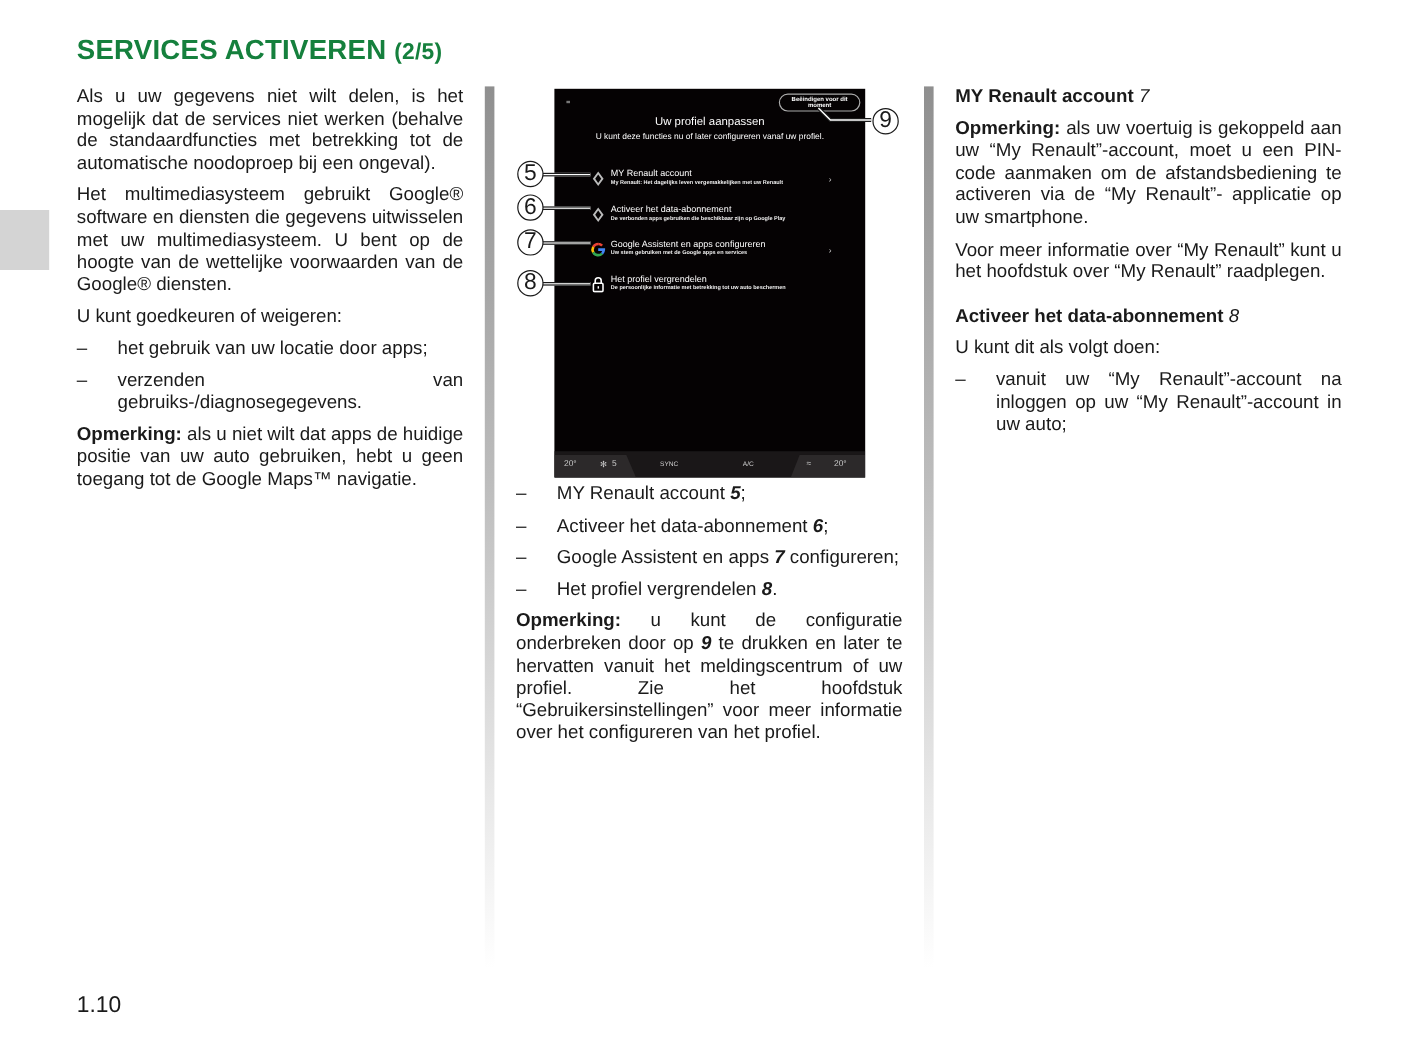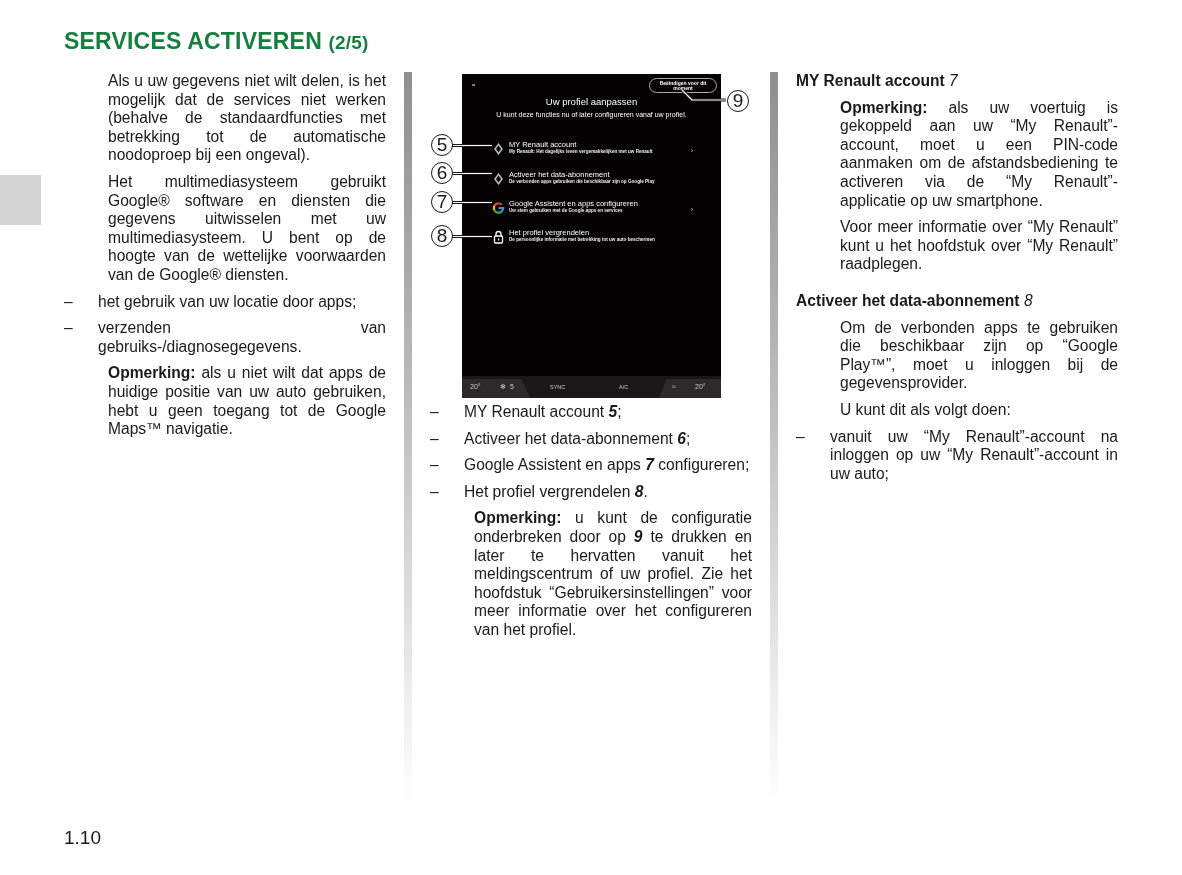--- a/index.html
+++ b/index.html
@@ -5,21 +5,21 @@
   * { box-sizing: border-box; margin: 0; padding: 0; }
   html, body { width: 1182px; height: 875px; background: #ffffff; overflow: hidden; }
   body { position: relative; font-family: "Liberation Sans", sans-serif; color: #1a1a1a; }
 
   .page-title { position: absolute; left: 64px; top: 28px; font-size: 23px; font-weight: bold; letter-spacing: 0.2px; color: #15803d; }
   .page-title .sub { font-size: 19px; }
 
   .side-tab { position: absolute; left: 0; top: 175px; width: 41px; height: 50px; background: #d4d4d4; }
 
   .col { position: absolute; font-size: 15.6px; line-height: 18.6px; }
-  .col p { margin-bottom: 8px; text-align: justify; margin-left: 44px; }
+  .col p { margin-bottom: 8px; text-align: justify; }
   .col .dash { display: flex; margin-bottom: 8px; }
   .col .dash .d { width: 23px; flex: none; }
   .col .dash .t { flex: 1; text-align: justify; margin-left: 11px; }
   .col h3 { font-size: 15.6px; font-weight: bold; margin-bottom: 8px; }
   .col h3 .num { font-style: italic; font-weight: normal; }
   .col b { font-weight: bold; }
   .col .bi { font-weight: bold; font-style: italic; }
 
   .col-left { left: 64px; top: 72px; width: 322px; }
   .col-mid { left: 430px; top: 403px; width: 322px; }
@@ -62,20 +62,21 @@
 </div>
 
 <div class="side-tab"></div>
 
 <div class="sep sep-1"></div>
 <div class="sep sep-2"></div>
 
 <div class="col col-left">
   <p>Als u uw gegevens niet wilt delen, is het mogelijk dat de services niet werken (behalve de standaardfuncties met betrekking tot de automatische noodoproep bij een ongeval).</p>
   <p>Het multimediasysteem gebruikt Google® software en diensten die gegevens uitwisselen met uw multimediasysteem. U bent op de hoogte van de wettelijke voorwaarden van de Google® diensten.</p>
+  <p>U kunt goedkeuren of weigeren:</p>
   <div class="dash">
     <span class="d">–</span>
     <span class="t">het gebruik van uw locatie door apps;</span>
   </div>
   <div class="dash">
     <span class="d">–</span>
     <span class="t">verzenden van gebruiks-/diagnosegegevens.</span>
   </div>
   <p><b>Opmerking:</b><span> als u niet wilt dat apps de huidige positie van uw auto gebruiken, hebt u geen toegang tot de Google Maps™ navigatie.</span></p>
 </div>
@@ -169,21 +170,20 @@
     <span class="t"><span>Het profiel vergrendelen </span><span class="bi">8</span><span>.</span></span>
   </div>
   <p><b>Opmerking:</b><span> u kunt de configuratie onderbreken door op </span><span class="bi">9</span><span> te drukken en later te hervatten vanuit het meldingscentrum of uw profiel. Zie het hoofdstuk “Gebruikersinstellingen” voor meer informatie over het configureren van het profiel.</span></p>
 </div>
 
 <div class="col col-right">
   <h3><span>MY Renault account </span><span class="num">7</span></h3>
   <p><b>Opmerking:</b><span> als uw voertuig is gekoppeld aan uw “My Renault”-account, moet u een PIN-code aanmaken om de afstandsbediening te activeren via de “My Renault”- applicatie op uw smartphone.</span></p>
   <p>Voor meer informatie over “My Renault” kunt u het hoofdstuk over “My Renault” raadplegen.</p>
   <h3 style="margin-top:18px;"><span>Activeer het data-abonnement </span><span class="num">8</span></h3>
-  <p>Om de verbonden apps te gebruiken die beschikbaar zijn op “Google Play™”, moet u inloggen bij de gegevensprovider.</p>
   <p>U kunt dit als volgt doen:</p>
   <div class="dash">
     <span class="d">–</span>
     <span class="t">vanuit uw “My Renault”-account na inloggen op uw “My Renault”-account in uw auto;</span>
   </div>
 </div>
 
 <div class="page-num">1.10</div>
 
 </body></html>

